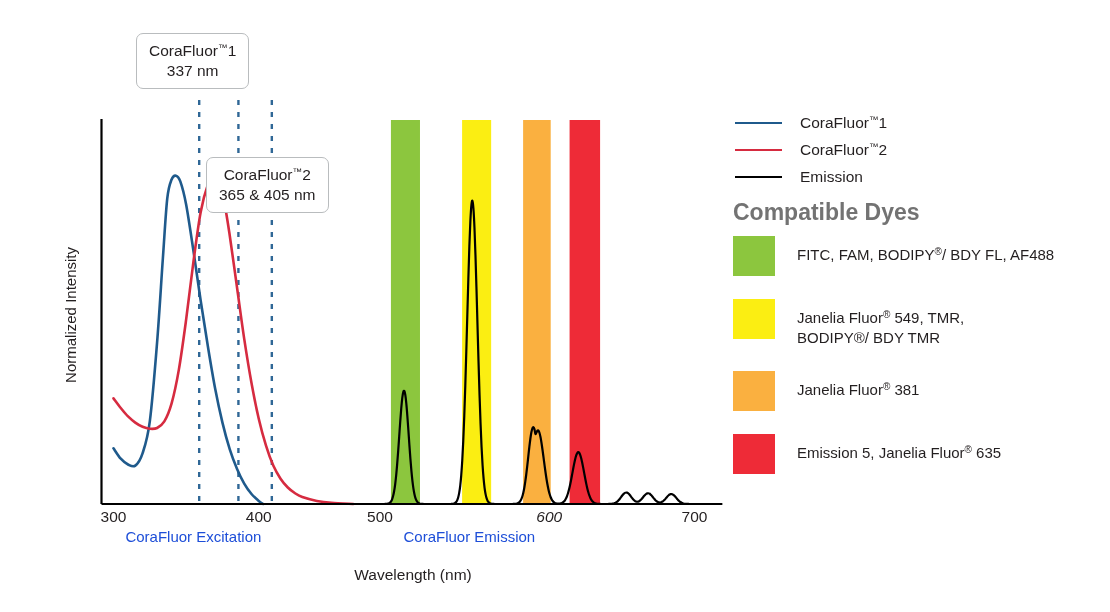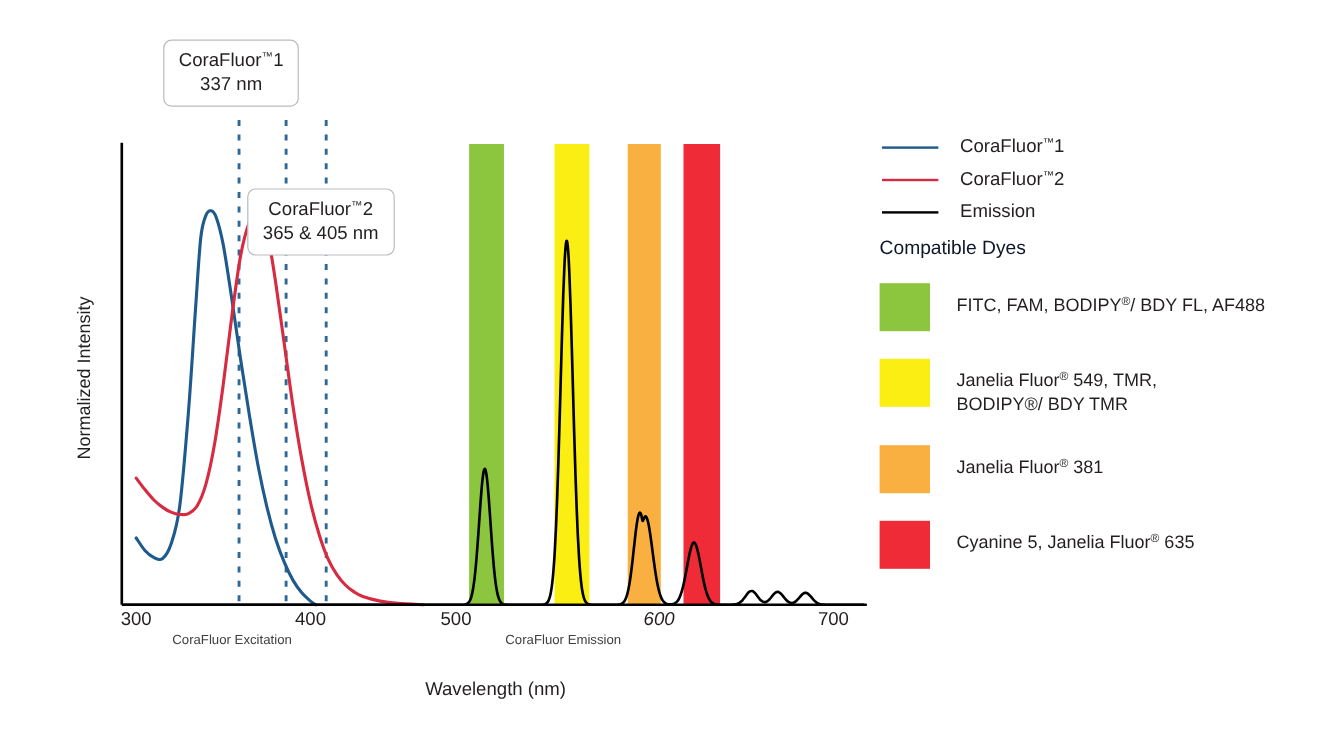--- a/index.html
+++ b/index.html
@@ -57,22 +57,22 @@
   
   .axis-tick {
     position: absolute;
     font-size: 15.5px;
     color: #231f20;
     transform: translateX(-50%);
     white-space: nowrap;
   }
   .axis-sublabel {
     position: absolute;
-    font-size: 11px;
-    color: #404040;
+    font-size: 15px;
+    color: #1d4ed8;
     transform: translateX(-50%);
     white-space: nowrap;
   }
   #axis-title {
     position: absolute;
     left: 413px;
     top: 566px;
     font-size: 15.5px;
     transform: translateX(-50%);
     white-space: nowrap;
@@ -121,23 +121,23 @@
     white-space: nowrap;
   }
   .legend-text .sup {
     font-size: 9.5px;
     vertical-align: 5px;
   }
   #dyes-heading {
     position: absolute;
     left: 3px;
     top: 199px;
-    font-size: 16px;
-    font-weight: 400;
-    color: #0f172a;
+    font-size: 23px;
+    font-weight: 700;
+    color: #737373;
     white-space: nowrap;
   }
   .dye-list {
     position: absolute;
     left: 0;
     top: 236px;
     width: 380px;
   }
   .dye-row {
     display: flex;
@@ -235,18 +235,18 @@
           <div class="dye-swatch" style="background: rgb(251, 238, 18);"></div>
           <div class="dye-text"><span>Janelia Fluor</span><span class="reg">®</span><span> 549, TMR,
 BODIPY®/ BDY TMR</span></div>
         </div>
         <div class="dye-row">
           <div class="dye-swatch" style="background: rgb(250, 176, 64);"></div>
           <div class="dye-text"><span>Janelia Fluor</span><span class="reg">®</span><span> 381</span></div>
         </div>
         <div class="dye-row">
           <div class="dye-swatch" style="background: rgb(238, 43, 55);"></div>
-          <div class="dye-text"><span>Cyanine 5, Janelia Fluor</span><span class="reg">®</span><span> 635</span></div>
+          <div class="dye-text"><span>Emission 5, Janelia Fluor</span><span class="reg">®</span><span> 635</span></div>
         </div>
       </div>
   </div>
 
 </div>
 
 </body></html>

